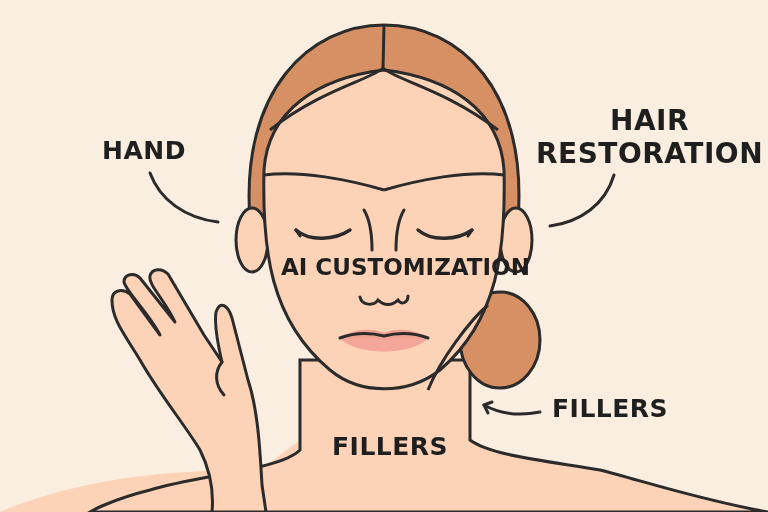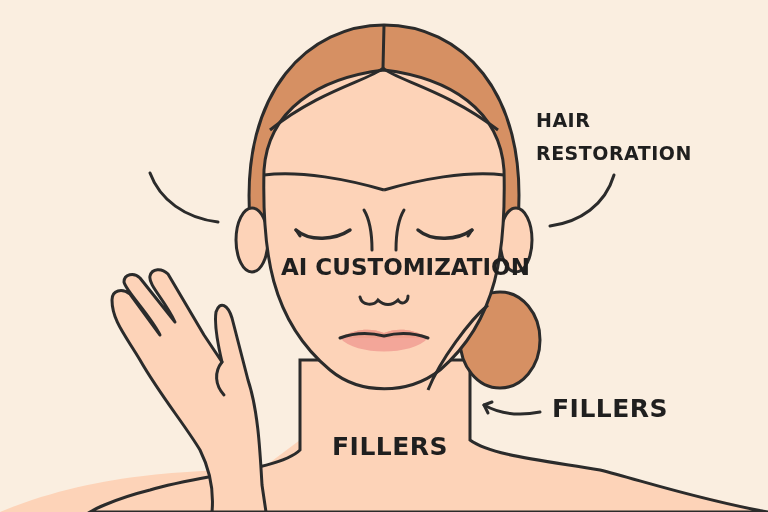--- a/index.html
+++ b/index.html
@@ -14,21 +14,21 @@
       position: absolute;
       font-family: "DejaVu Sans", sans-serif;
       font-weight: bold;
       color: #1f1f1f;
       letter-spacing: 0.5px;
       white-space: nowrap;
       line-height: 1;
     }
     .lbl-hand { left: 102px; top: 138px; font-size: 25px; }
     .lbl-bio { left: 286px; top: 138px; font-size: 23px; letter-spacing: 0; }
-    .lbl-hair { left: 536px; top: 104px; font-size: 19px; line-height: 33px; }
+    .lbl-hair { left: 536px; top: 104px; font-size: 28px; text-align: center; line-height: 33px; }
     .lbl-hair span { display: block; }
     .lbl-ai { left: 281px; top: 256px; font-size: 23px; letter-spacing: 0; }
     .lbl-fill-r { left: 552px; top: 396px; font-size: 25px; }
     .lbl-fill-n { left: 332px; top: 434px; font-size: 25px; }
   </style>
 </head>
 <body>
 
 <div class="stage">
   <svg class="art" width="768" height="512" viewBox="0 0 768 512">
@@ -67,20 +67,21 @@
 
     <path d="M212 512 C214 490 210 470 200 450 C185 425 160 395 140 360 C125 335 112 320 112 300 C112 290 122 288 130 294 L160 335 C150 315 125 290 124 282 C124 274 134 272 140 278 L175 322 C165 300 148 285 150 276 C152 268 162 268 168 274 L204 335 L222 362 C218 345 214 325 216 312 C220 300 228 305 232 318 L248 380 C258 410 260 450 262 485 L266 512 Z" fill="#fdd3b8" stroke="#2b2b2b" stroke-width="3" stroke-linejoin="round"></path>
     <path d="M222 362 C214 372 215 385 224 395" fill="none" stroke="#2b2b2b" stroke-width="3" stroke-linecap="round"></path>
 
     <path d="M150 173 C160 200 185 218 218 222" fill="none" stroke="#2b2b2b" stroke-width="3" stroke-linecap="round"></path>
     <path d="M614 175 C605 205 580 222 550 226" fill="none" stroke="#2b2b2b" stroke-width="3" stroke-linecap="round"></path>
     <path d="M540 412 C520 416 500 414 484 405" fill="none" stroke="#2b2b2b" stroke-width="3" stroke-linecap="round"></path>
     <path d="M484 405 L492 402 M484 405 L488 413" fill="none" stroke="#2b2b2b" stroke-width="3" stroke-linecap="round"></path>
   </svg>
 
+  <div class="label lbl-hand">HAND</div>
   <div class="label lbl-hair">
     <span>HAIR</span>
     <span>RESTORATION</span>
   </div>
   <div class="label lbl-ai">AI CUSTOMIZATION</div>
   <div class="label lbl-fill-r">FILLERS</div>
   <div class="label lbl-fill-n">FILLERS</div>
 </div>
 
 </body></html>

